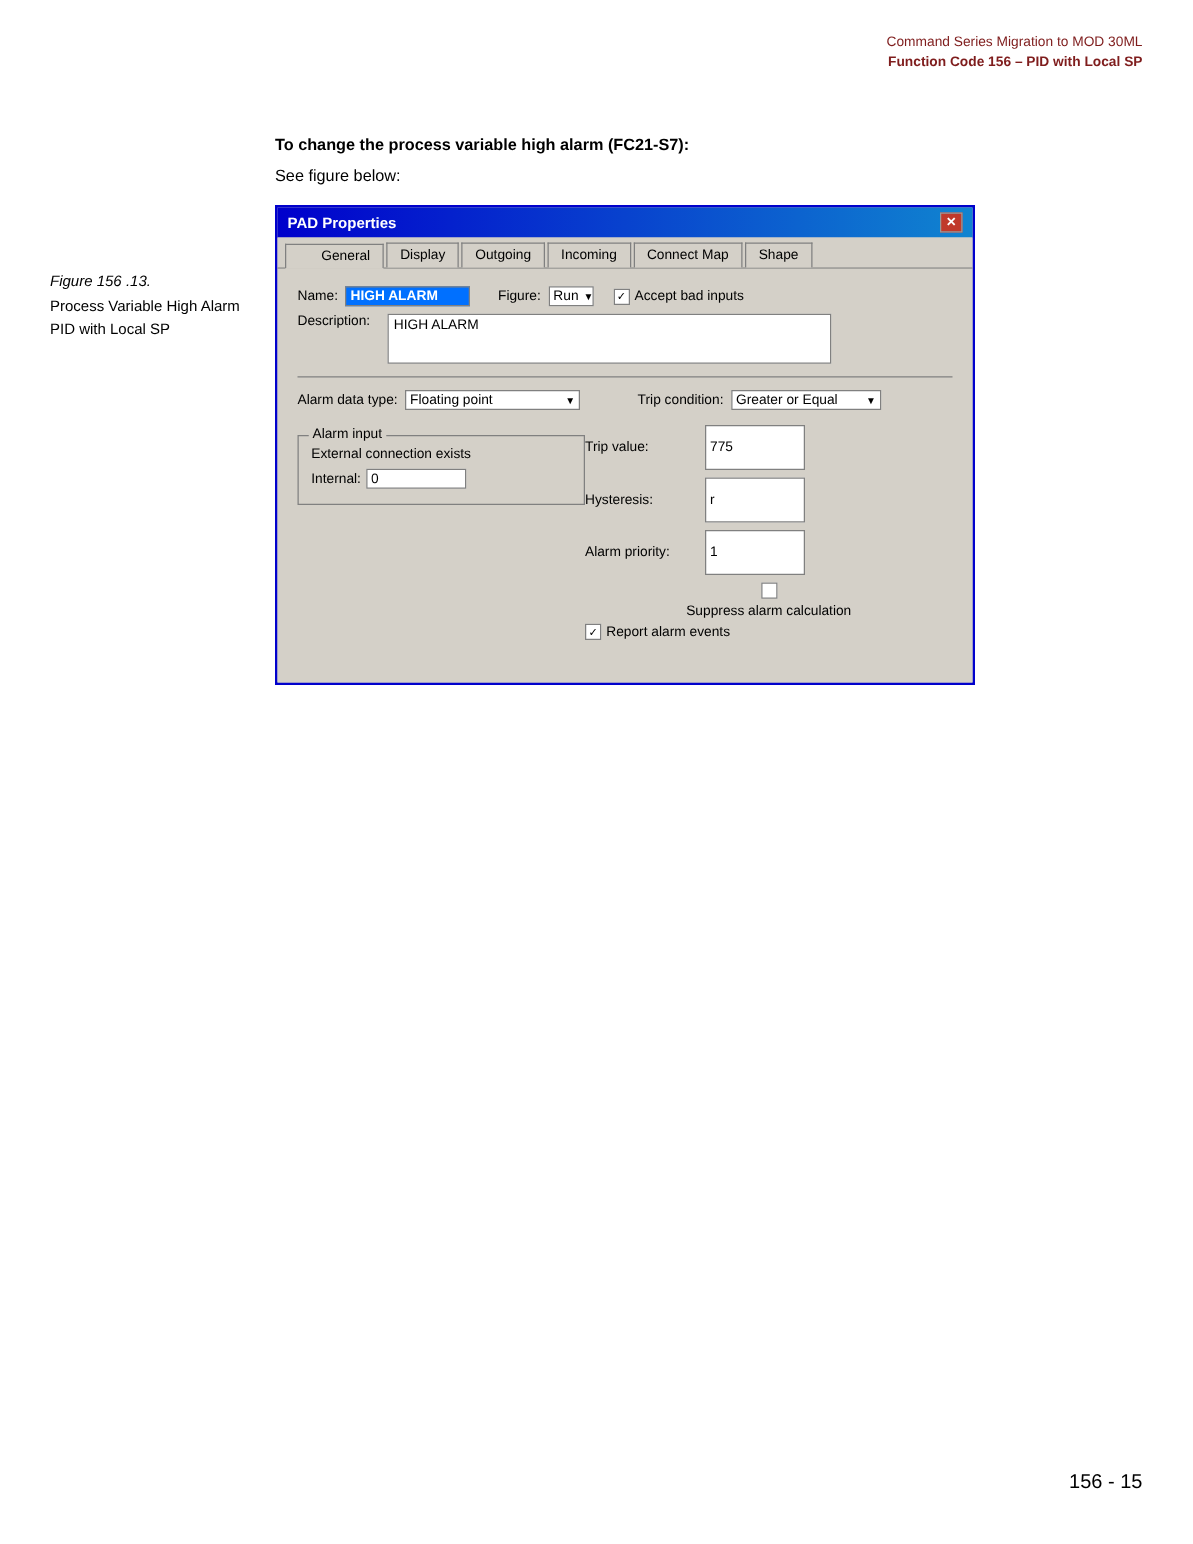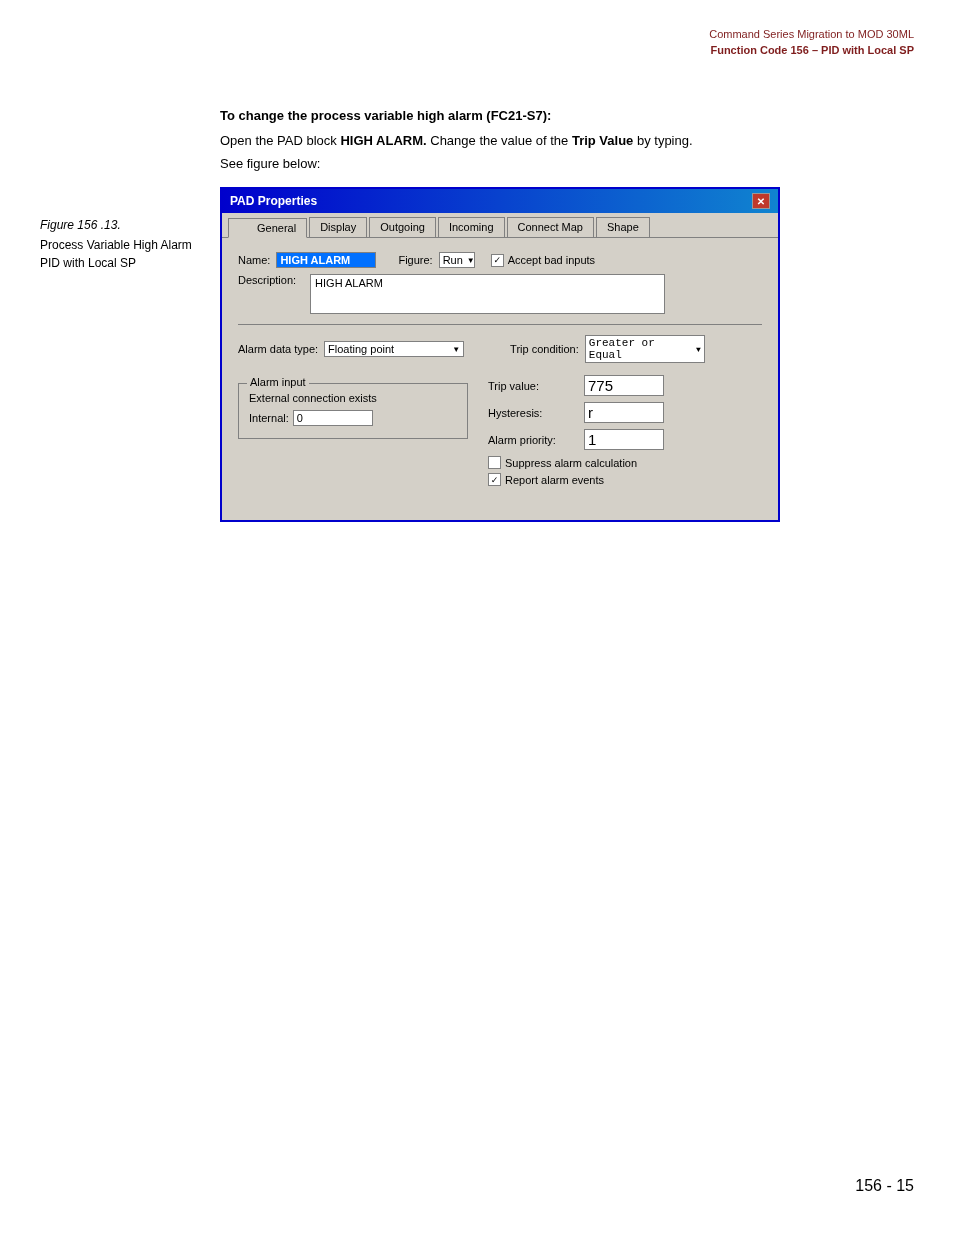--- a/index.html
+++ b/index.html
@@ -208,21 +208,20 @@
     .alarm-data-row {
       display: flex;
       align-items: center;
       margin-bottom: 12px;
       gap: 6px;
     }
 
     
     .two-col {
       display: flex;
-      gap: 20px;
       margin-bottom: 20px;
     }
 
     .left-col {
       flex: 0 0 230px;
     }
 
     .right-col {
       flex: 1;
     }
@@ -260,29 +259,28 @@
 
     .right-label {
       font-size: 11px;
       width: 90px;
       white-space: nowrap;
     }
 
     .right-input {
       background: white;
       border: 1px solid #808080;
-      padding: 1px 3px;
-      font-size: 15px;
+      padding: 11px 3px;
+      font-size: 11px;
       width: 80px;
       font-family: 'Tahoma', Arial, sans-serif;
     }
 
     .trip-dropdown {
       width: 120px;
-      font-family: Liberation Mono, monospace;
     }
 
     
     .dialog-footer {
       display: flex;
       justify-content: center;
       gap: 6px;
       padding: 8px 16px 10px;
       border-top: 1px solid #808080;
       margin-top: 8px;
@@ -366,23 +364,20 @@
 </div>
 
 <div class="figure-label">
   <div class="fig-number">Figure 156 .13.</div>
   <div class="fig-caption">Process Variable High Alarm</div>
   <div class="fig-caption">PID with Local SP</div>
 </div>
 
 <div class="content-area">
   <p class="section-heading">To change the process variable high alarm (FC21-S7):</p>
-  <p class="body-text">
-    Open the PAD block <strong>HIGH ALARM.</strong> Change the value of the <strong>Trip Value</strong> by typing.
-  </p>
   <p class="see-figure">See figure below:</p>
 
   <div class="dialog">
 
     <div class="dialog-titlebar">
       <span>PAD Properties</span>
       <div class="dialog-close-btn">✕</div>
     </div>
 
     <div class="dialog-tabs">
@@ -457,21 +452,21 @@
           <div class="right-form-row">
             <span class="right-label">Hysteresis:</span>
             <input class="right-input" value="r" style="">
           </div>
 
           <div class="right-form-row">
             <span class="right-label">Alarm priority:</span>
             <input class="right-input" value="1" style="">
           </div>
 
-          <div class="suppress-row" style="margin-top:6px;">
+          <div class="suppress-row" style="margin-top:6px;flex-direction:column;">
             <span class="unchecked-box"></span>
             <span class="form-label">Suppress alarm calculation</span>
           </div>
 
           <div class="suppress-row" style="margin-top:4px;">
             <div class="checked-box">✓</div>
             <span class="form-label">Report alarm events</span>
           </div>
         </div>
       </div>

